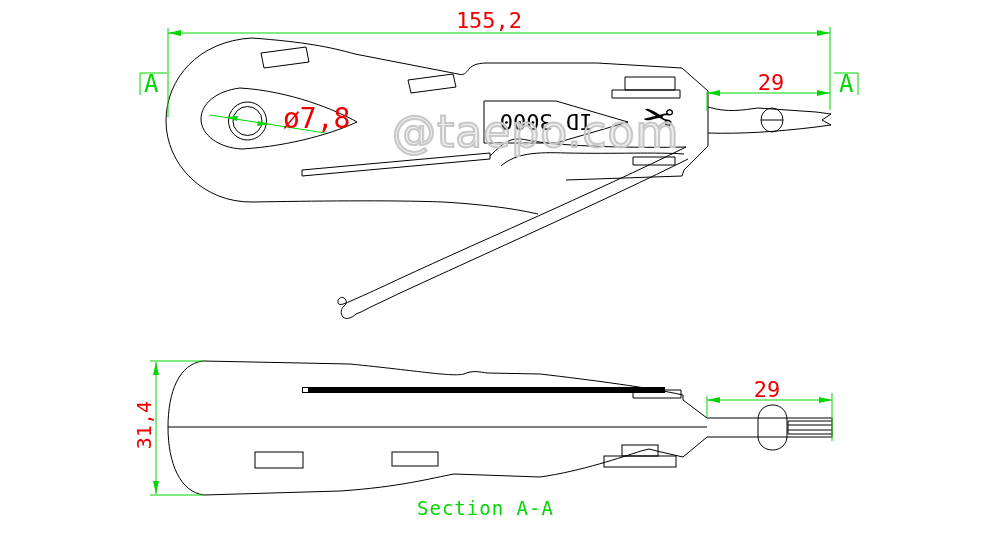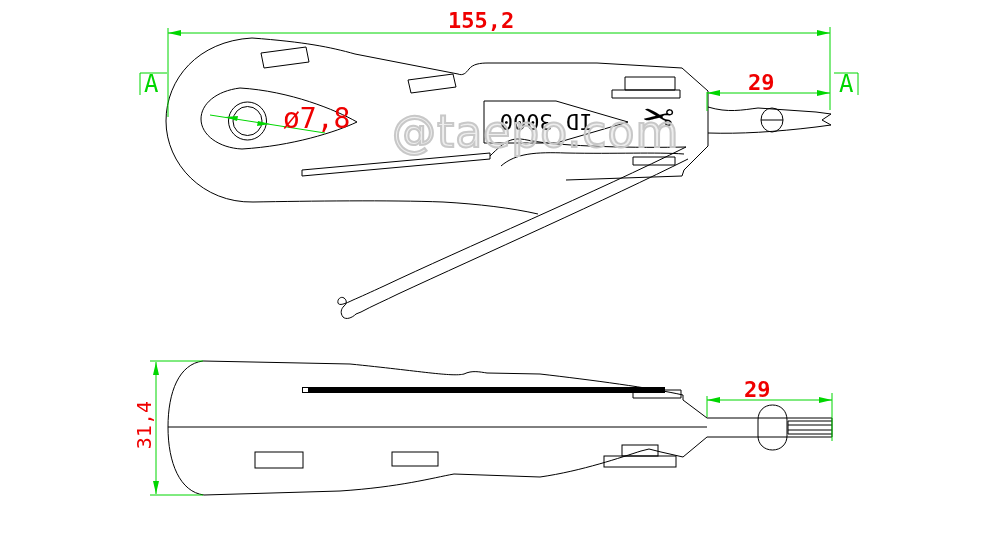--- a/index.html
+++ b/index.html
@@ -6,21 +6,21 @@
   .canvas{position:relative;width:981px;height:535px;background:var(--bg,#fff);overflow:hidden;
           font-family:"DejaVu Sans Mono",monospace;}
   svg.linework{position:absolute;left:0;top:0;}
   svg .blk{stroke:var(--outline,#000);fill:none;stroke-width:1;}
   svg .blk-fill{fill:var(--outline,#000);stroke:none;}
   svg .wht-fill{fill:#fff;stroke:var(--outline,#000);stroke-width:1;}
   svg .grn{stroke:var(--green,#00d600);fill:none;stroke-width:1;}
   svg .grn-fill{fill:var(--green,#00d600);stroke:none;}
   .cad{position:absolute;line-height:1;white-space:nowrap;font-size:22px;
        color:var(--red,#ef0000);}
-  .cad.center{font-weight:bold;}
+  .cad.center{text-align:center;}
   .green-text{color:var(--green,#00d600);}
   .black-text{color:var(--outline,#000);}
   .dim-155{left:448px;top:10px;width:82px;}
   .marker-a{font-size:24px;}
   .marker-a.left{left:144px;top:72px;}
   .marker-a.right{left:839px;top:72px;}
   .dia-78{left:283px;top:105px;font-size:28px;}
   .dim-29-top{left:748px;top:72px;width:46px;}
   .id-3000{left:490px;top:110px;width:112px;text-align:center;transform:rotate(180deg);}
   .scissors{left:642px;top:98px;font-size:38px;font-family:"DejaVu Sans",sans-serif;
@@ -146,13 +146,14 @@
   <span class="cad id-3000 black-text">ID 3000</span>
 
   <span class="cad scissors black-text">✂</span>
 
   <span class="watermark">@taepo.com</span>
 
   <span class="cad dim-314">31,4</span>
 
   <span class="cad dim-29-bot center">29</span>
 
+  <span class="cad section-label green-text">Section A-A</span>
 </div>
 
 </body></html>

